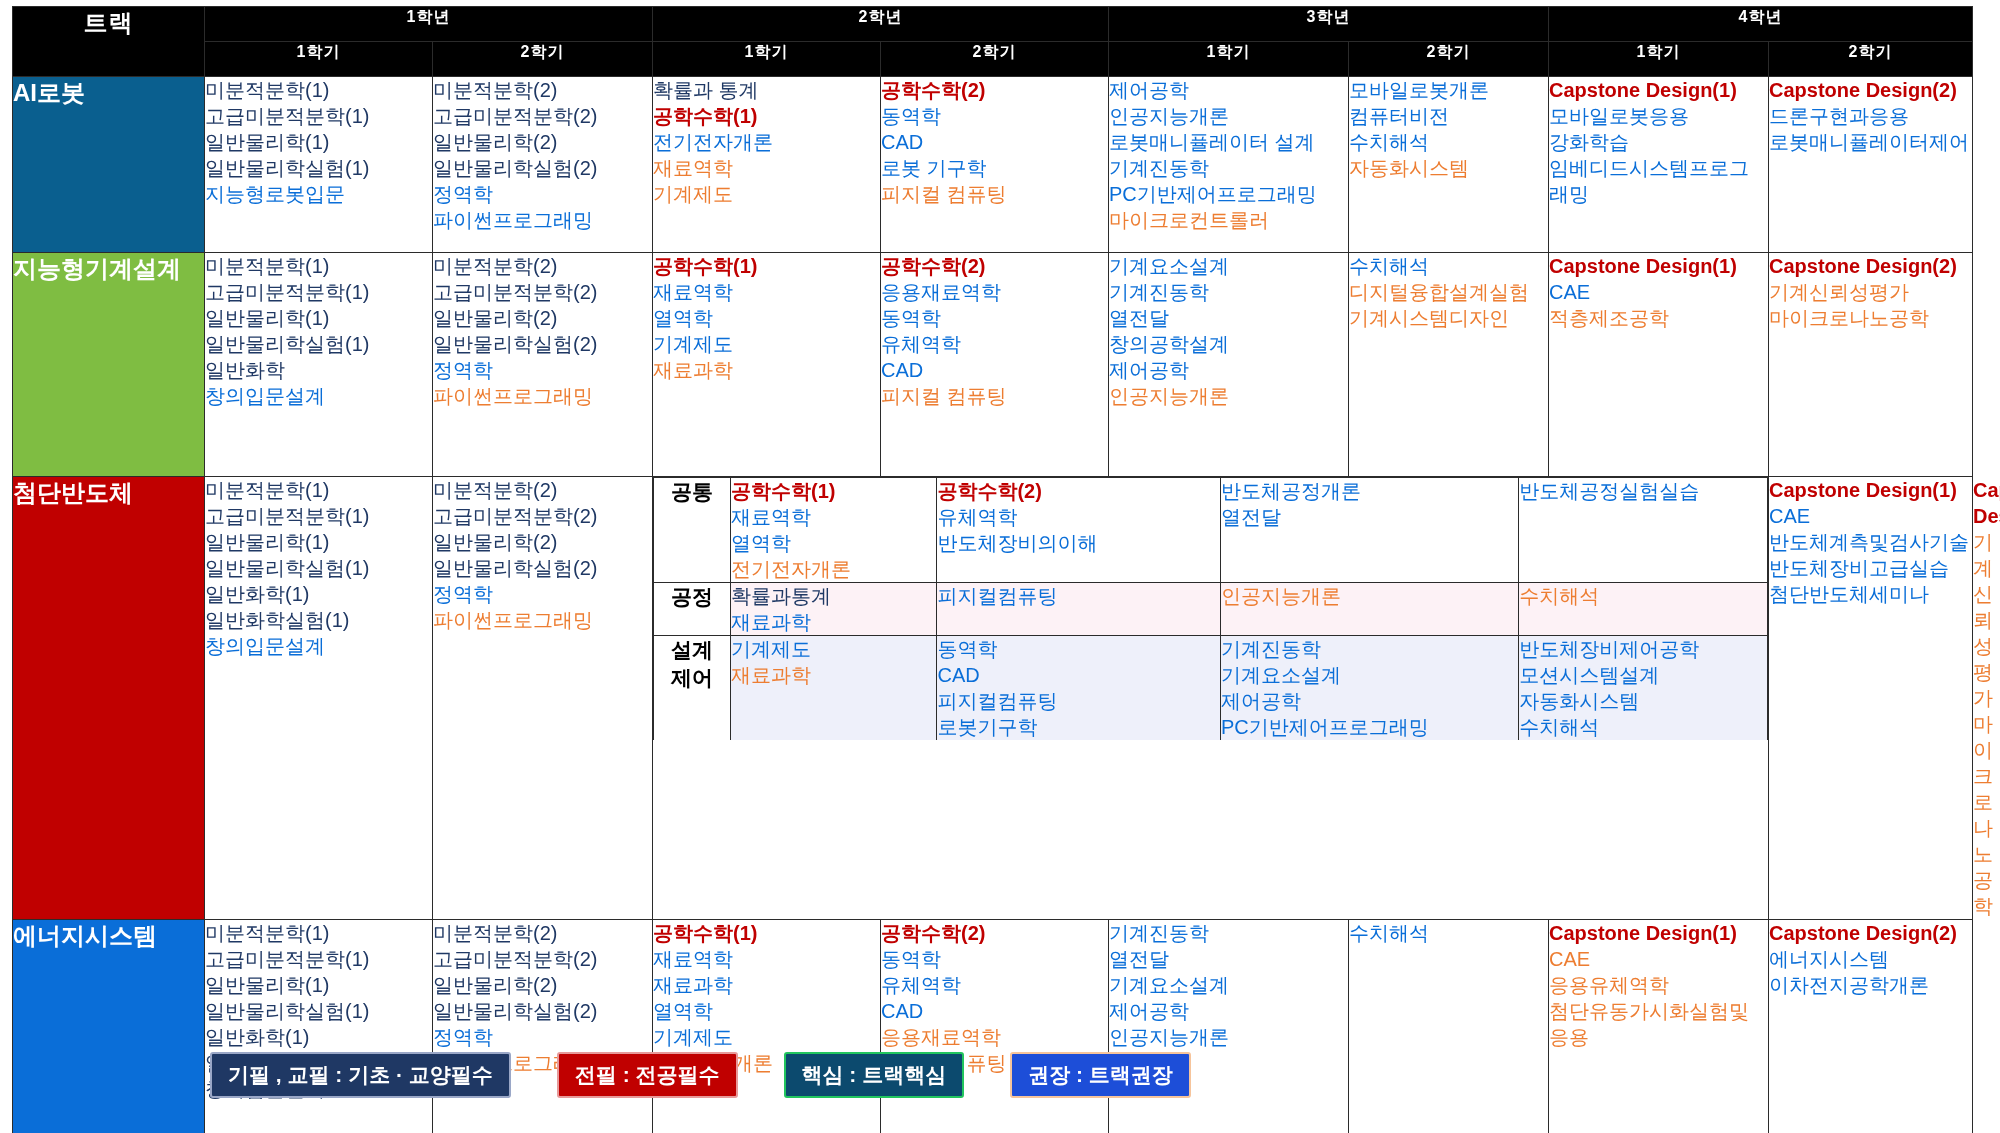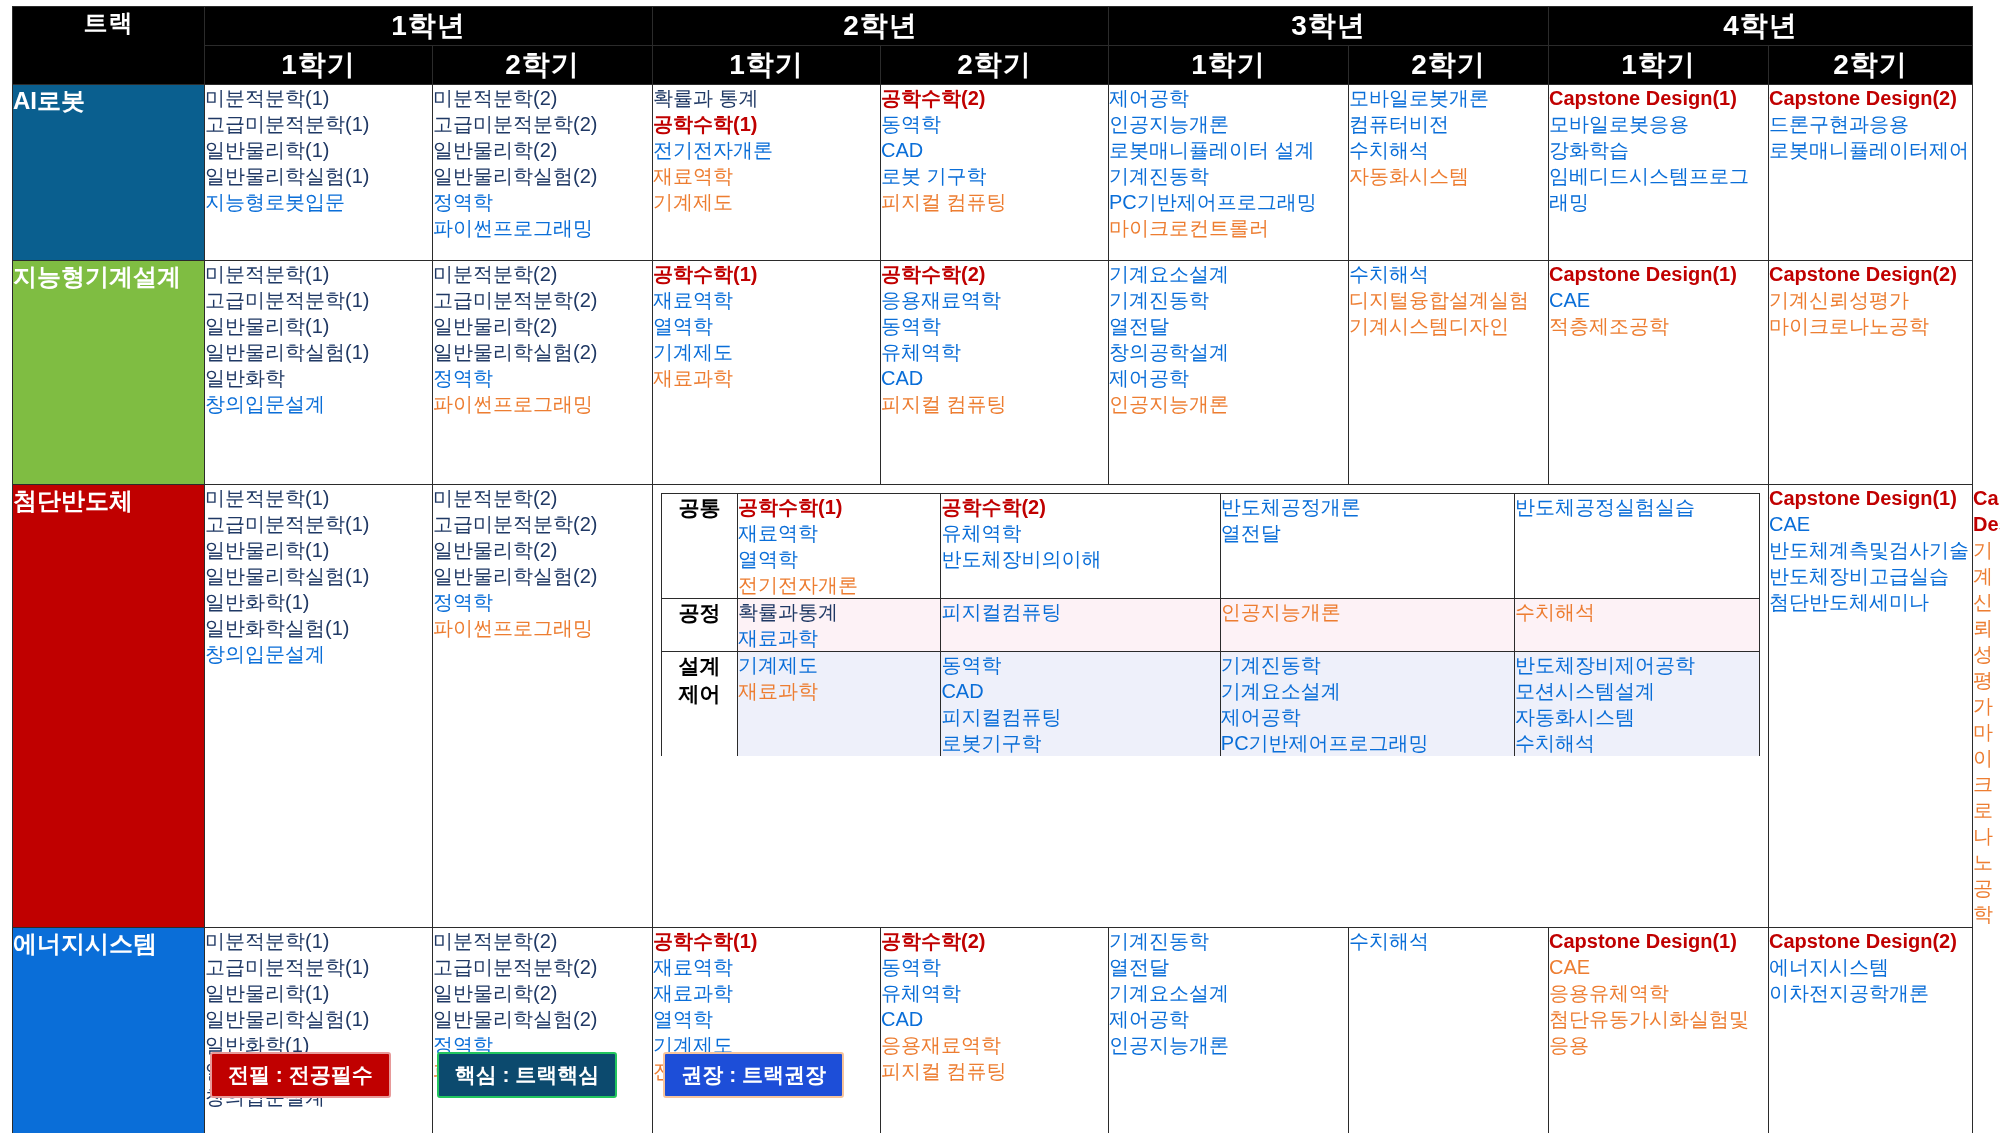--- a/index.html
+++ b/index.html
@@ -1,21 +1,21 @@
 <!DOCTYPE html>
 <html><head>
 <meta charset="utf-8">
 <style>
   html,body{margin:0;padding:0;background:#ffffff;}
   body{width:2000px;height:1133px;font-family:"Liberation Sans","DejaVu Sans",sans-serif;font-size:19px;color:#222;}
   .page{width:2000px;height:1133px;position:relative;overflow:hidden;}
   table.curriculum{border-collapse:collapse;table-layout:fixed;width:1960px;margin:6px 0 0 12px;}
   table.curriculum td,table.curriculum th{border:1px solid #2b2b2b;vertical-align:top;padding:0;}
   
-  .hdr-black{background:#000;color:#fff;text-align:center;font-weight:bold;font-size:28px;letter-spacing:1px;}
+  .hdr-black{background:#000;color:#fff;text-align:center;font-weight:bold;font-size:16px;letter-spacing:1px;}
   .hdr-grade{height:34px;}
   .hdr-sem{height:34px;}
   .hdr-track{font-size:24px;}
   
   .track-cell{color:#fff;font-weight:bold;font-size:24px;vertical-align:middle;}
   .t-ai{background:#0a5f8f;}
   .t-mech{background:#7fbd42;}
   .t-semi{background:#c00000;}
   .t-energy{background:#0a6ed8;}
   
@@ -209,21 +209,21 @@
             <div class="c-core">창의입문설계</div>
           </td>
         <td class="courses">
             <div class="c-base">미분적분학(2)</div>
             <div class="c-base">고급미분적분학(2)</div>
             <div class="c-base">일반물리학(2)</div>
             <div class="c-base">일반물리학실험(2)</div>
             <div class="c-core">정역학</div>
             <div class="c-rec">파이썬프로그래밍</div>
           </td>
-        <td class="nb" colspan="5" style="padding:8px">
+        <td class="nb" colspan="5" style="padding:0">
           <table class="split">
             <colgroup>
               <col style="width:62px">
                 <col style="width:166px">
               <col style="width:228px">
                 <col style="width:240px">
                 <col style="width:200px">
             </colgroup>
             <tbody>
                 <tr class="band-common">
@@ -360,18 +360,19 @@
         <td class="courses">
             <div class="c-major">Capstone Design(2)</div>
             <div class="c-core">에너지시스템</div>
             <div class="c-core">이차전지공학개론</div>
           </td>
       </tr>
     </tbody>
   </table>
 
   <div class="legend">
+    <span class="chip chip-base">기필 , 교필 : 기초 · 교양필수</span>
     <span class="chip chip-major">전필 : 전공필수</span>
     <span class="chip chip-core">핵심 : 트랙핵심</span>
     <span class="chip chip-rec">권장 : 트랙권장</span>
   </div>
 
 </div>
 
 </body></html>

